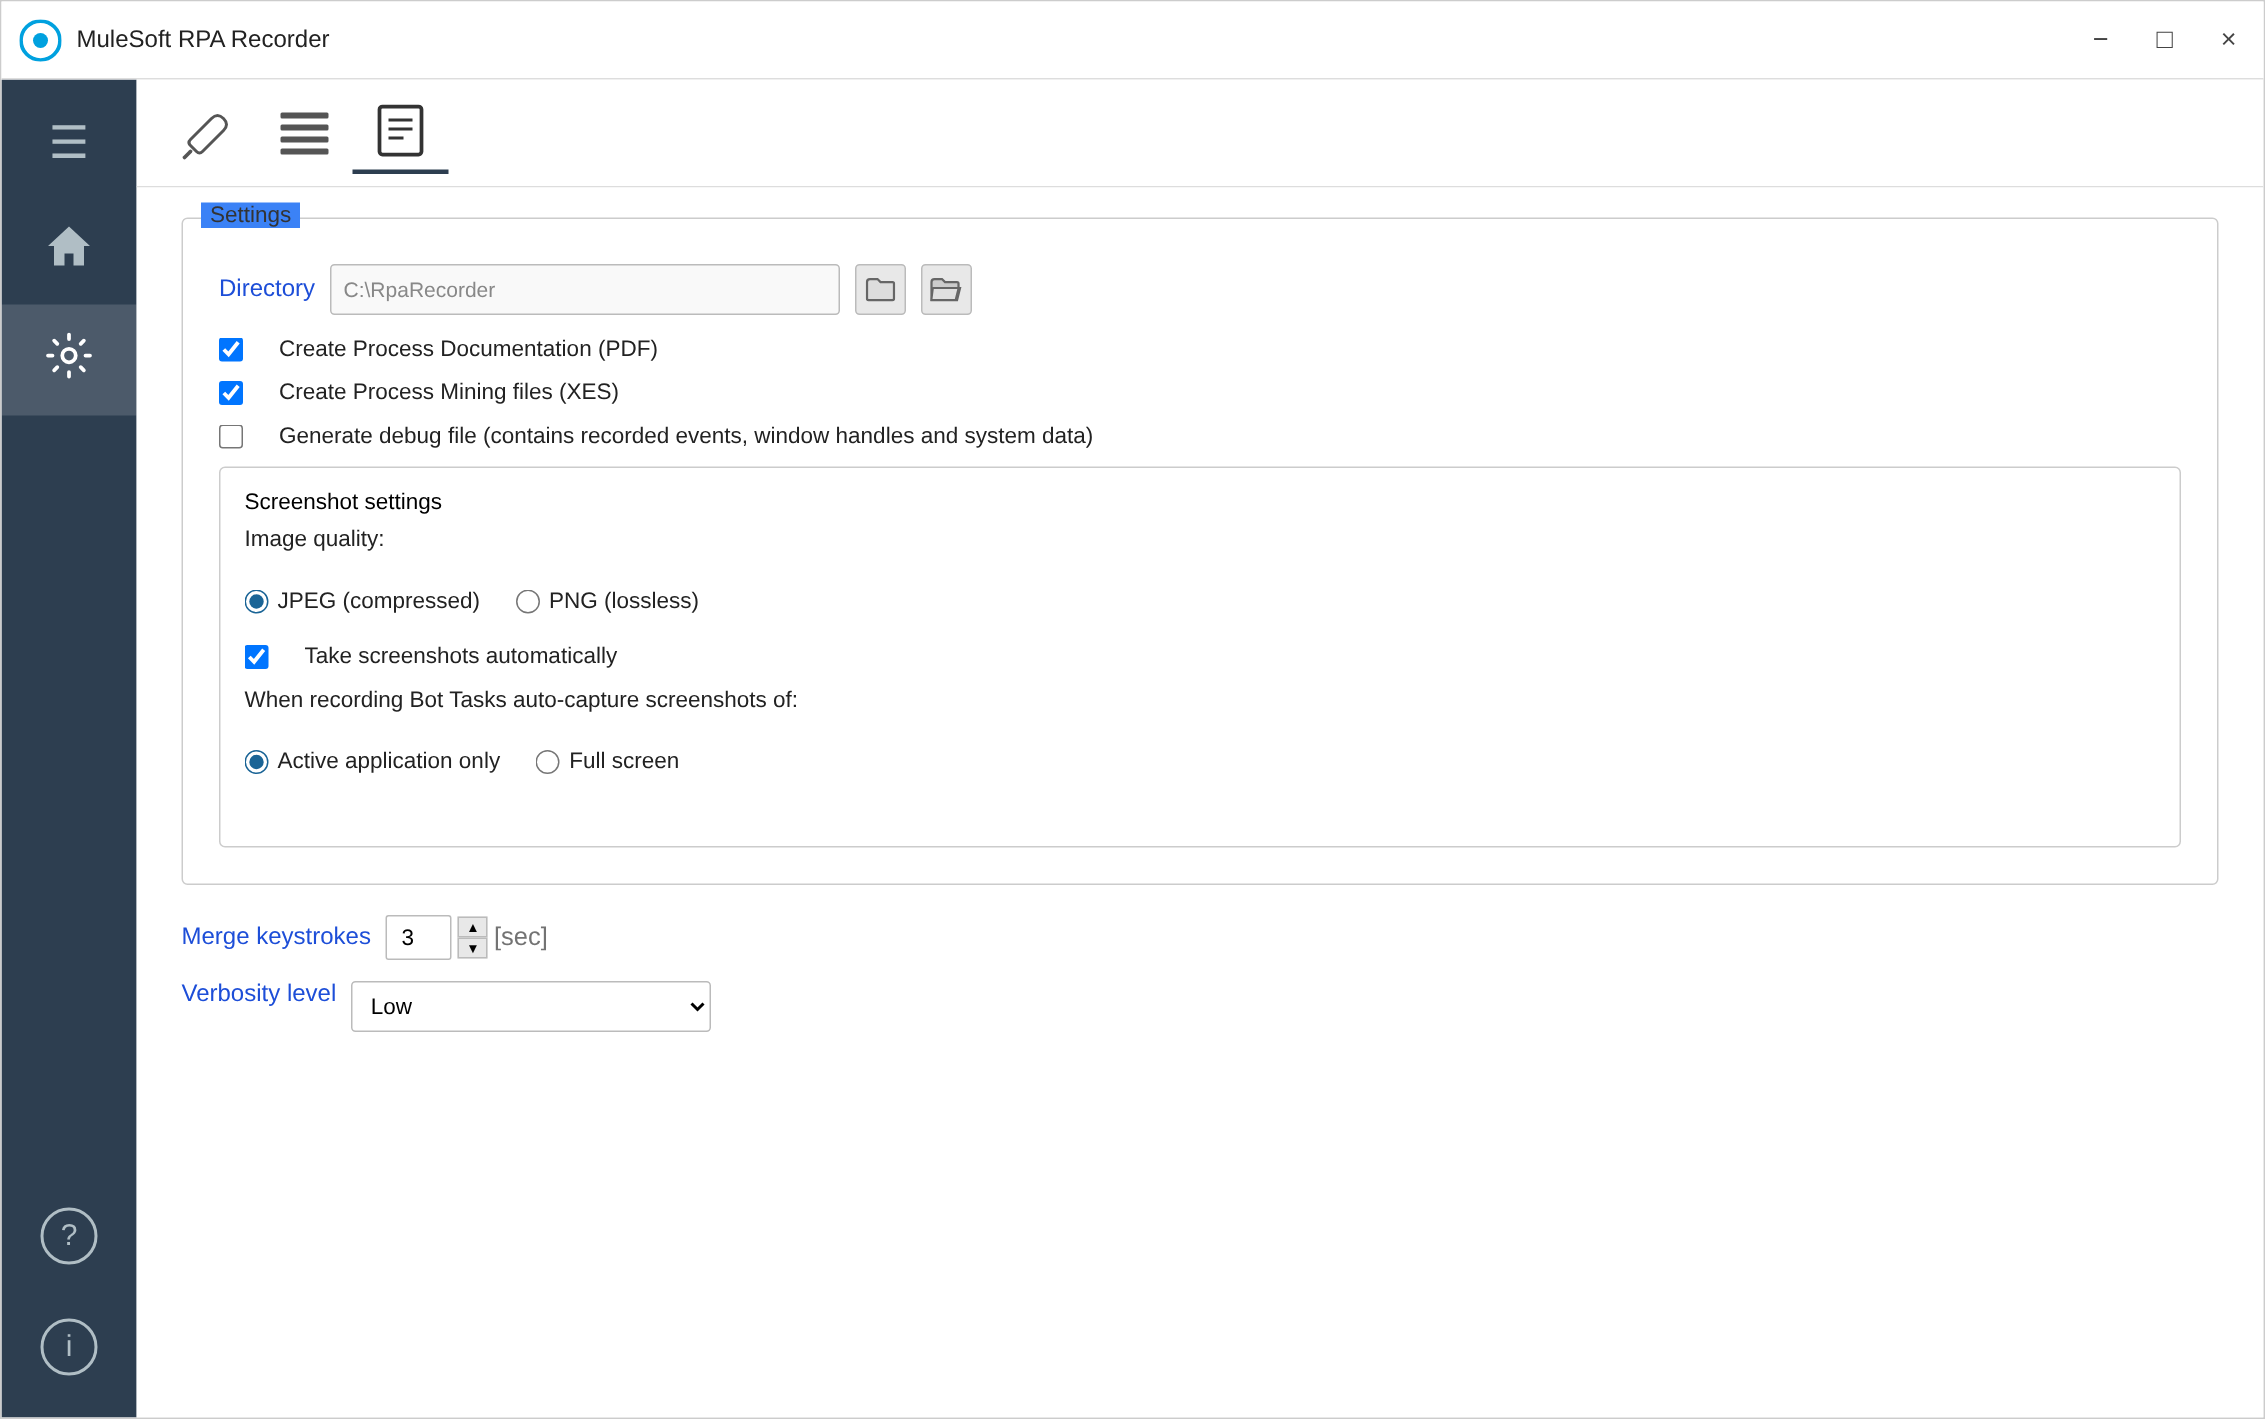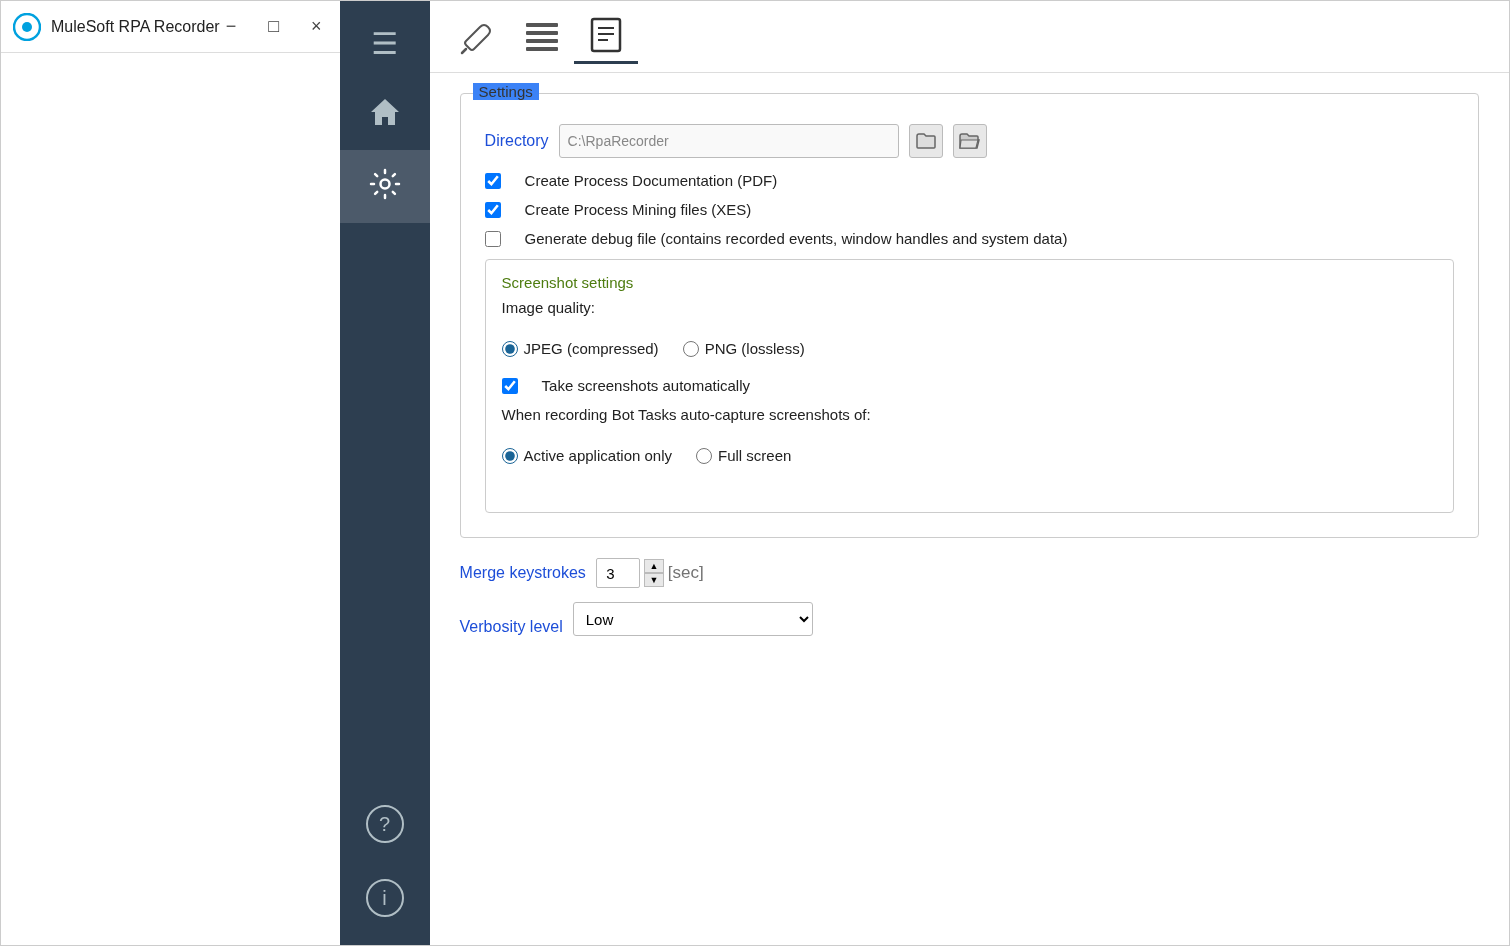--- a/index.html
+++ b/index.html
@@ -1,18 +1,18 @@
 <!DOCTYPE html>
 <html><head>
   <meta charset="utf-8">
   <style>
     * { box-sizing: border-box; margin: 0; padding: 0; }
     body { font-family: 'Segoe UI', Arial, sans-serif; font-size: 15px; background: #fff; width: 1510px; height: 946px; overflow: hidden; }
 
-    .window { width: 1510px; height: 946px; display: flex; border: 1px solid #ccc; }
+    .window { width: 1510px; height: 946px; display: flex; flex-direction: column; border: 1px solid #ccc; }
 
     
     .titlebar {
       display: flex; align-items: center; justify-content: space-between;
       background: #fff; padding: 8px 12px; border-bottom: 1px solid #ddd;
       height: 52px; flex-shrink: 0;
     }
     .titlebar-left { display: flex; align-items: center; gap: 10px; }
     .titlebar-title { font-size: 16px; color: #222; font-weight: 400; }
     .titlebar-controls { display: flex; gap: 20px; align-items: center; }
@@ -74,21 +74,21 @@
     }
 
     .checkbox-row { display: flex; align-items: center; margin-bottom: 12px; gap: 24px; }
     .checkbox-row input[type=checkbox] { width: 16px; height: 16px; cursor: pointer; }
     .checkbox-label { font-size: 15px; color: #222; }
 
     .screenshot-section {
       border: 1px solid #ccc; border-radius: 4px; padding: 14px 16px 18px;
       margin-top: 6px;
     }
-    .screenshot-title { font-size: 15px; color: #4d7c0f; margin-bottom: 8px; }
+    .screenshot-title { font-size: 15px; color: #000000; margin-bottom: 8px; }
 
     .radio-row { display: flex; align-items: center; gap: 6px; margin-bottom: 6px; }
     .radio-row input[type=radio] { width: 16px; height: 16px; cursor: pointer; accent-color: #1a6496; }
     .radio-label { font-size: 15px; color: #222; }
 
     .radio-group { display: flex; align-items: center; gap: 24px; margin: 24px 0; }
     .capture-label { font-size: 15px; color: #222; margin: 10px 0 6px; }
 
     .number-input-wrap { display: flex; align-items: center; gap: 4px; }
     .number-input {
@@ -102,21 +102,21 @@
       font-size: 9px; line-height: 1;
     }
     .unit-label { font-size: 17px; color: #737373; }
 
     .select-field {
       width: 240px; height: 34px; border: 1px solid #bbb; border-radius: 3px;
       padding: 4px 8px; font-size: 15px; background: #fff; cursor: pointer;
     }
 
     .merge-row { display: flex; align-items: center; gap: 10px; margin-bottom: 14px; }
-    .verbosity-row { display: flex; align-items: flex-end; gap: 10px; }
+    .verbosity-row { display: flex; align-items: flex-start; gap: 10px; }
 
     
     .settings-panel::-webkit-scrollbar { width: 6px; }
     .settings-panel::-webkit-scrollbar-thumb { background: #bbb; border-radius: 3px; }
   </style>
 </head>
 <body>
 
 <div class="window">
 

